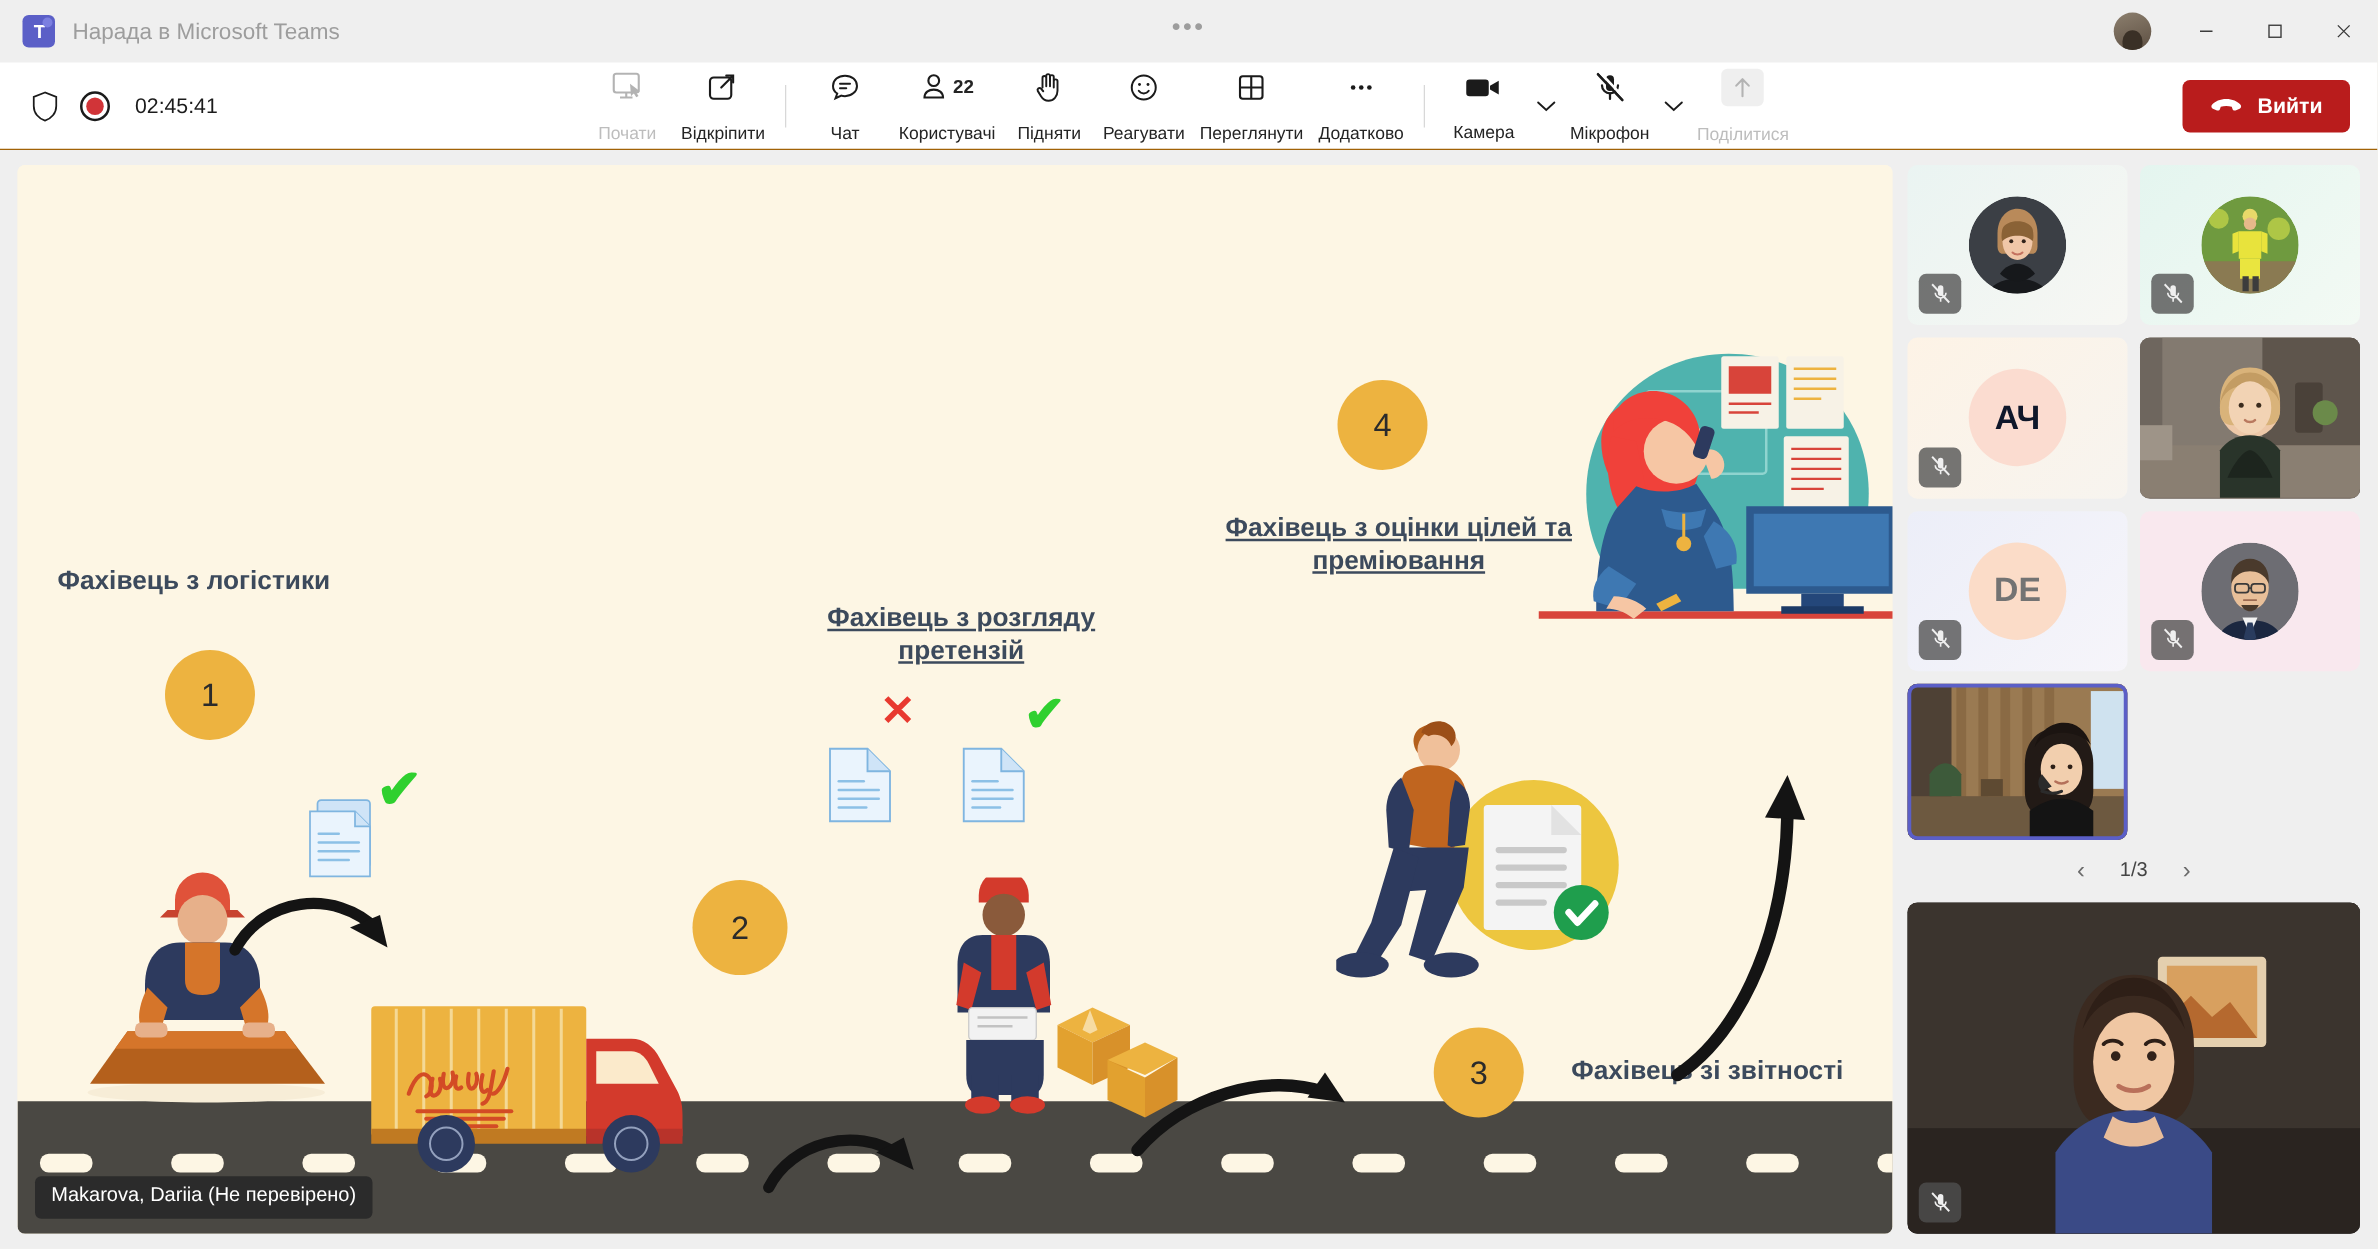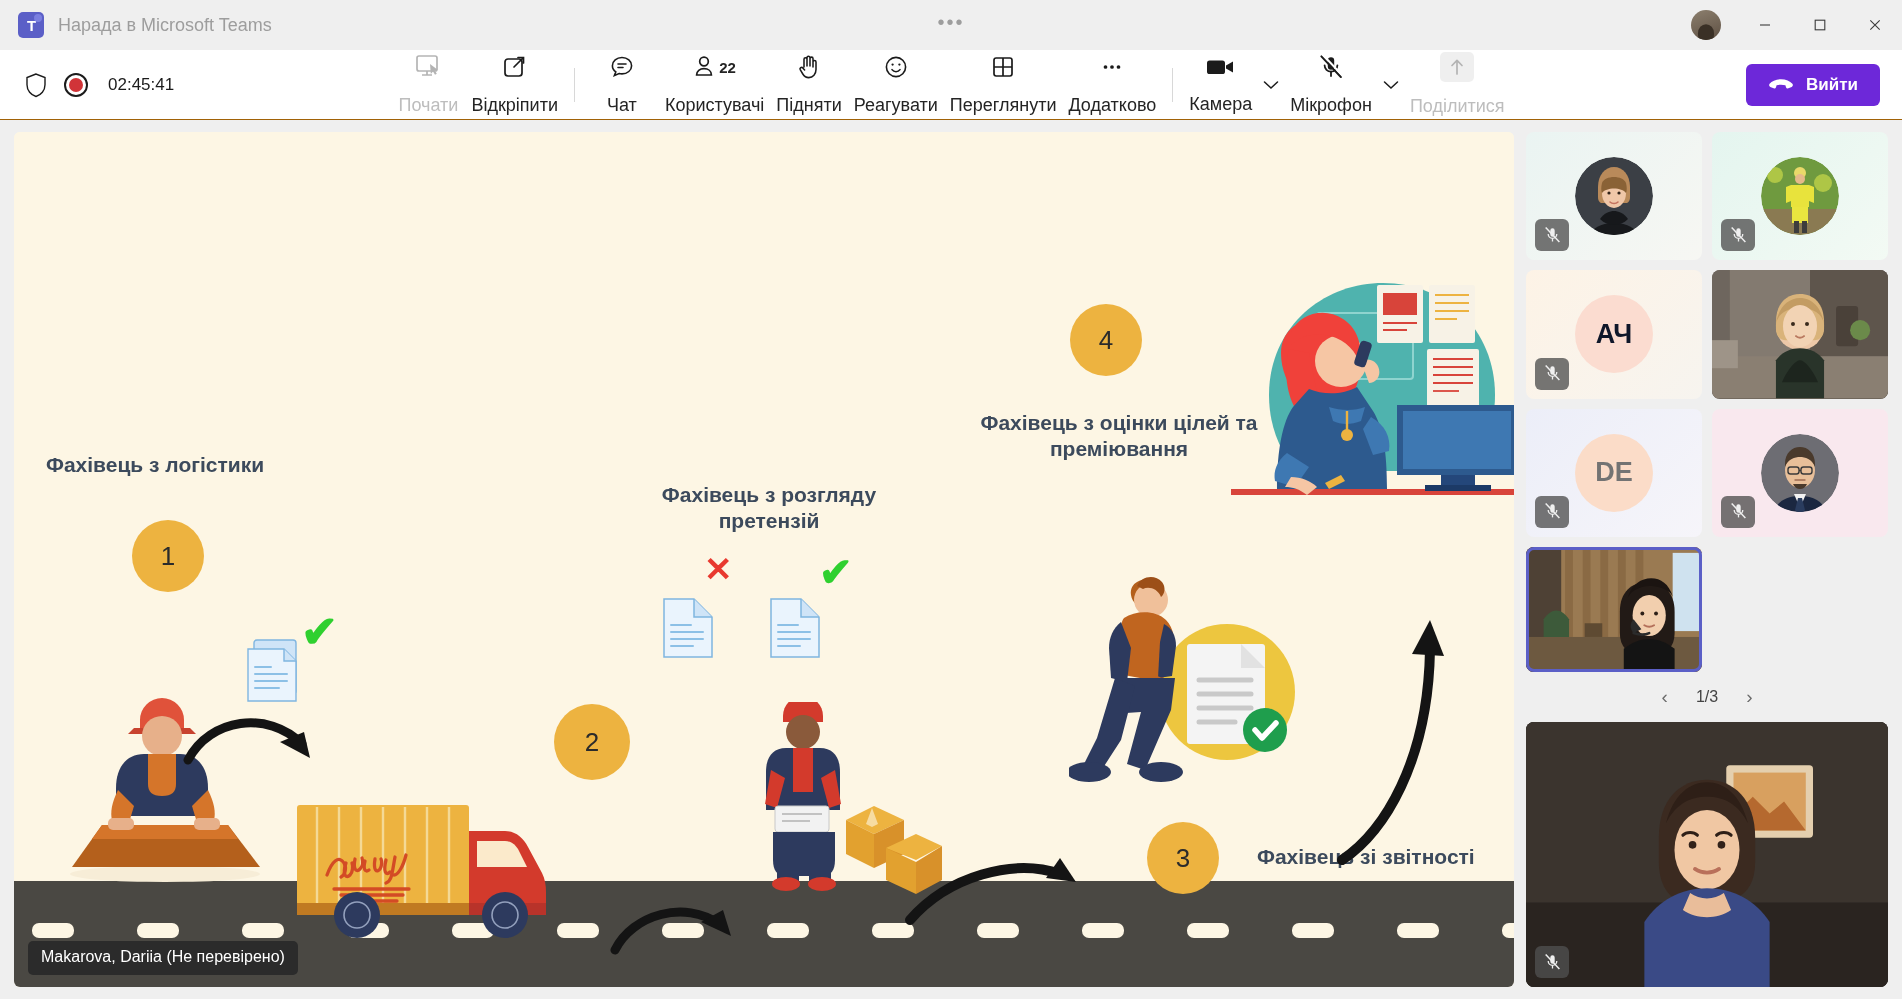--- a/index.html
+++ b/index.html
@@ -122,37 +122,37 @@
   .tl-center > * { pointer-events: auto; }
   .tbtn {
     display: flex; flex-direction: column; align-items: center;
     justify-content: center; gap: 14px;
     min-width: 74px; height: 60px;
     padding: 2px 6px;
     border-radius: 6px;
     cursor: pointer;
   }
   .tbtn .ico { height: 30px; display:flex; align-items:center; justify-content:center; }
-  .tbtn .lbl { font-size: 18px; color: #242424; white-space: nowrap; }
+  .tbtn .lbl { font-size: 14px; color: #242424; white-space: nowrap; }
   .tbtn.disabled .lbl { color: #bdbdbd; }
   .tbtn.disabled .ico { opacity: .38; }
   .divider { width: 1px; height: 34px; background: #d8d8d8; margin: 0 10px; }
   .count-badge { font-size: 15px; font-weight: 700; color:#242424; margin-left:2px; }
   .chev {
     width: 26px; height: 40px;
     display:flex; align-items:center; justify-content:center;
     cursor:pointer; border-radius: 5px;
   }
 
   .tl-right {
     margin-left: auto; padding-right: 22px;
     display: flex; align-items: center; gap: 10px;
   }
   .leave-btn {
-    background: #6d28d9;
+    background: #b91c1c;
     color: #fff;
     border: none;
     height: 42px;
     padding: 0 22px;
     border-radius: 6px;
     font-size: 17px; font-weight: 700;
     display: flex; align-items: center; gap: 12px;
     cursor: pointer;
     font-family: "Liberation Sans", sans-serif;
   }
@@ -207,21 +207,21 @@
     font-size: 26px;
     font-weight: 400;
   }
   .slide-label {
     position: absolute;
     color: #3c4a5c;
     font-weight: 700;
     font-size: 21px;
     line-height: 1.25;
   }
-  .slide-label.center { text-align: center; }
+  .slide-label.center { text-align: center; text-decoration: underline; }
 
   
   .doc {
     position: absolute;
   }
   .tick {
     position: absolute;
     color: #2fd02f;
     font-size: 40px; font-weight: 700;
     line-height: 1;

